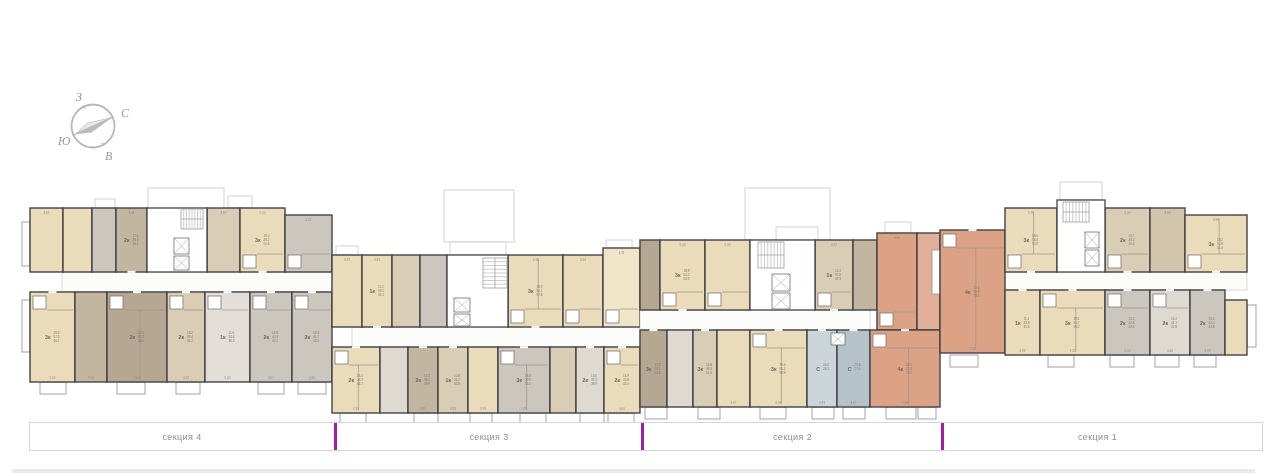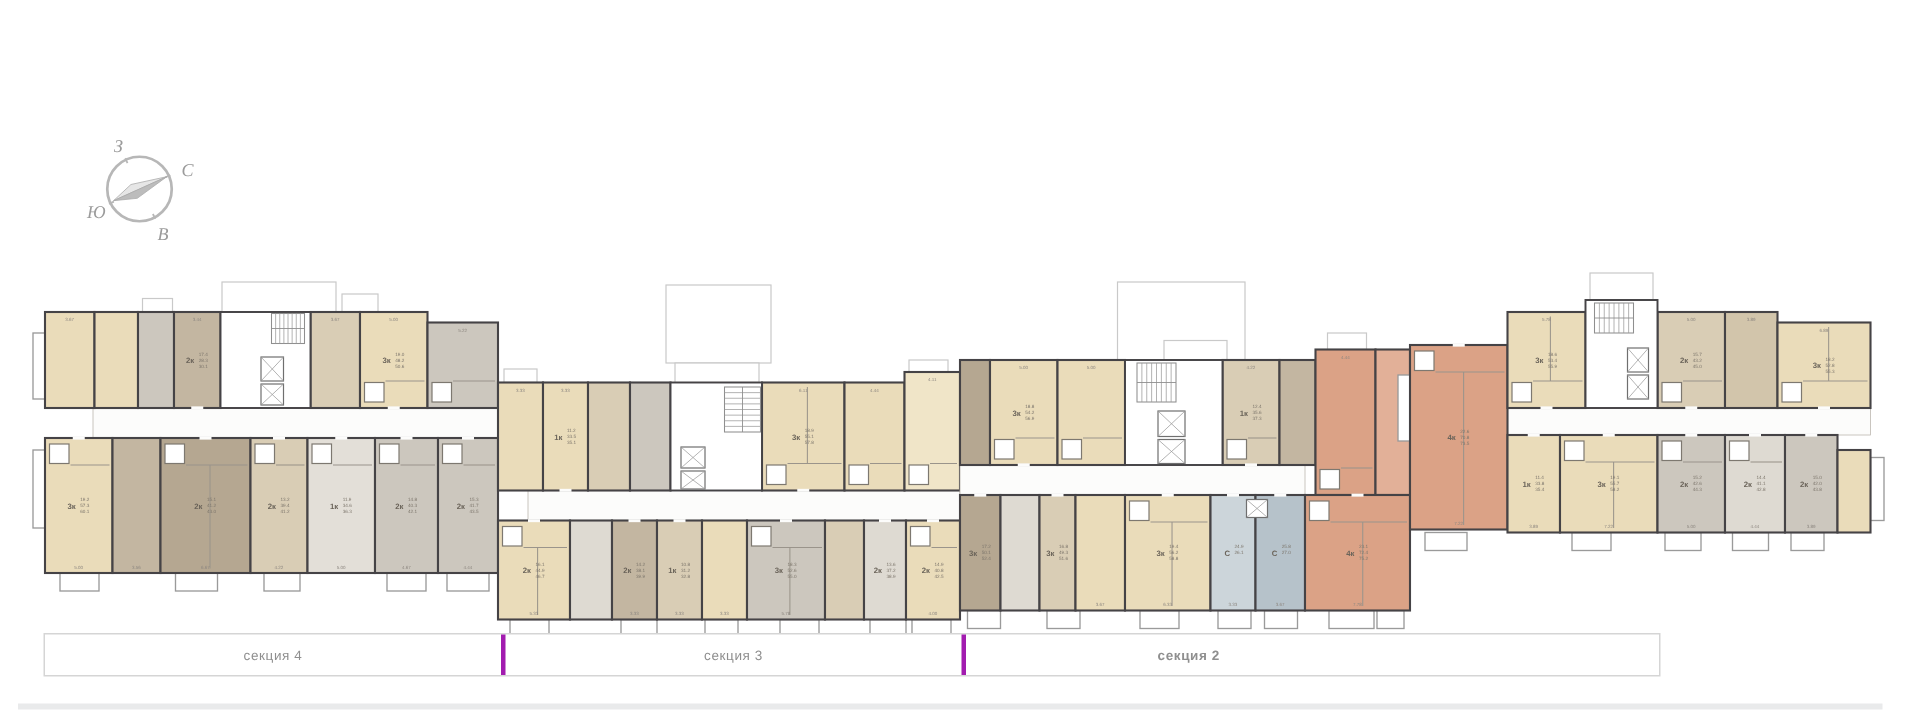--- a/index.html
+++ b/index.html
@@ -587,19 +587,20 @@
           <rect x="1085" y="232" width="14" height="16" fill="#ffffff" stroke="#6f6f6f" stroke-width="0.8"></rect>
           <line x1="1085" y1="232" x2="1099" y2="248" stroke="#9a9a9a" stroke-width="0.5"></line>
           <line x1="1099" y1="232" x2="1085" y2="248" stroke="#9a9a9a" stroke-width="0.5"></line>
           <rect x="1085" y="250" width="14" height="16" fill="#ffffff" stroke="#6f6f6f" stroke-width="0.8"></rect>
           <line x1="1085" y1="250" x2="1099" y2="266" stroke="#9a9a9a" stroke-width="0.5"></line>
           <line x1="1099" y1="250" x2="1085" y2="266" stroke="#9a9a9a" stroke-width="0.5"></line>
         </g>
       </g>
     </svg>
 
-  <div class="footer-bar" id="footer-bar" style="left: 29px; top: 422px; width: 1078px; height: 29px;">
+  <div class="footer-bar" id="footer-bar" style="left: 29px; top: 422px; width: 1234px; height: 29px;">
     <div class="footer-cell" style="width: 304px;">секция 4</div>
     <div class="footer-cell" style="width: 307px;">секция 3</div>
-    <div class="footer-cell" style="width: 300px; font-weight: bold;">секция 2</div>
+    <div class="footer-cell" style="width: 300px;">секция 2</div>
+    <div class="footer-cell" style="width: 310px;">секция 1</div>
   </div>
   <div class="bottom-band" id="bottom-band" style="left: 12px; top: 469px; width: 1243px; height: 4px; background: rgb(233, 234, 235);"></div>
 </div>
 
 </body></html>

